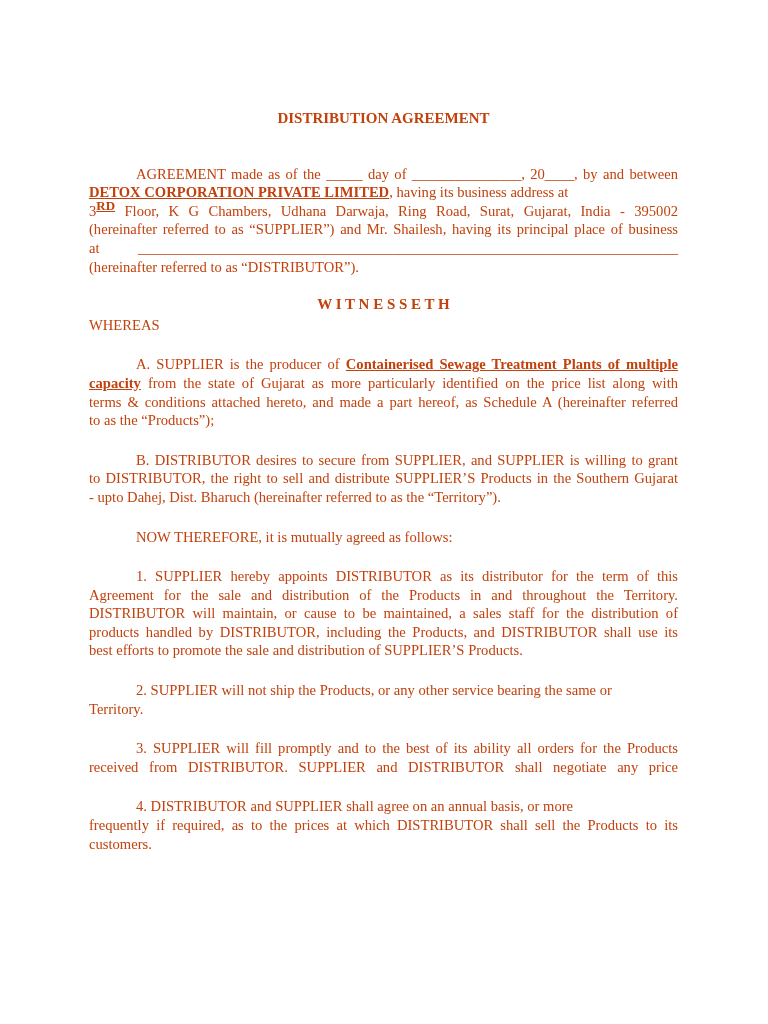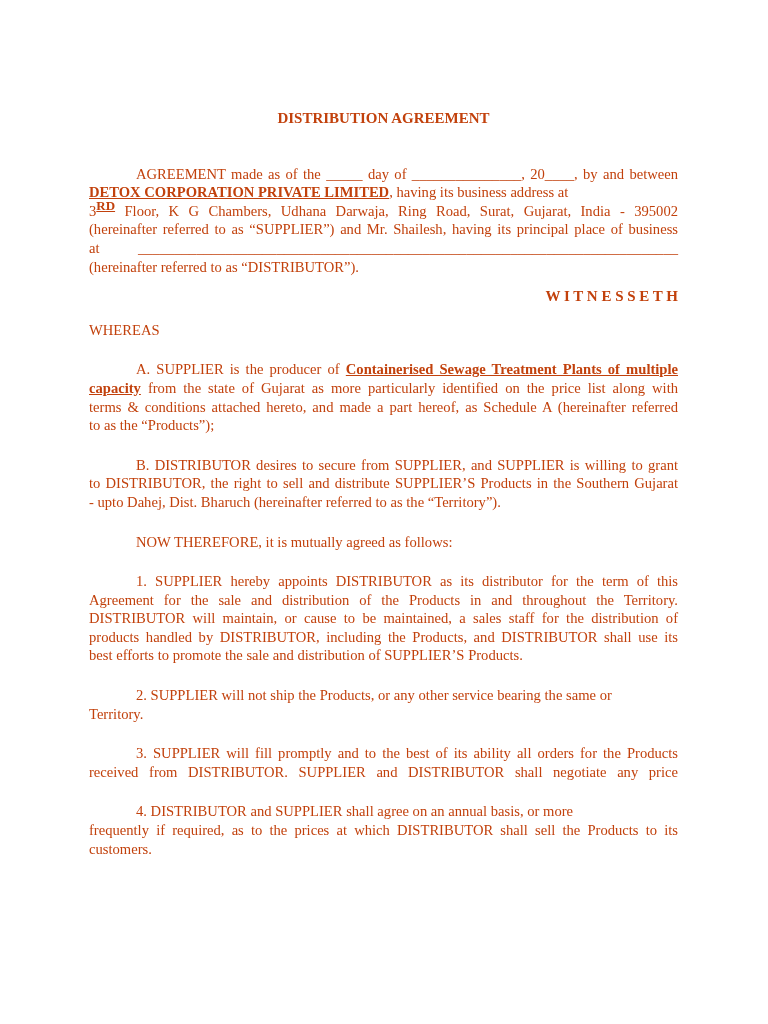--- a/index.html
+++ b/index.html
@@ -17,26 +17,26 @@
     line-height: 18.6px;
     color: #c2410c;
   }
   .doc-title {
     text-align: center;
     font-weight: bold;
     font-size: 15px;
   }
   .intro { margin-top: 37px; }
   .heading-witnesseth {
-    text-align: right;
+    text-align: center;
     font-weight: bold;
     font-size: 15px;
-    margin-top: 11px;
+    margin-top: 19px;
   }
-  .whereas { margin-top: 15px; }
+  .whereas { margin-top: 2px; }
   .para { margin-top: 21px; }
   .para.tight { }
   .line { text-align: left; }
   .line.stretch { text-align: justify; text-align-last: justify; }
   .line.indent { text-indent: 47px; }
   .bold { font-weight: bold; text-decoration: underline; }
   sup { font-size: 13px; vertical-align: super; line-height: 0; }
 </style>
 </head>
 <body>

